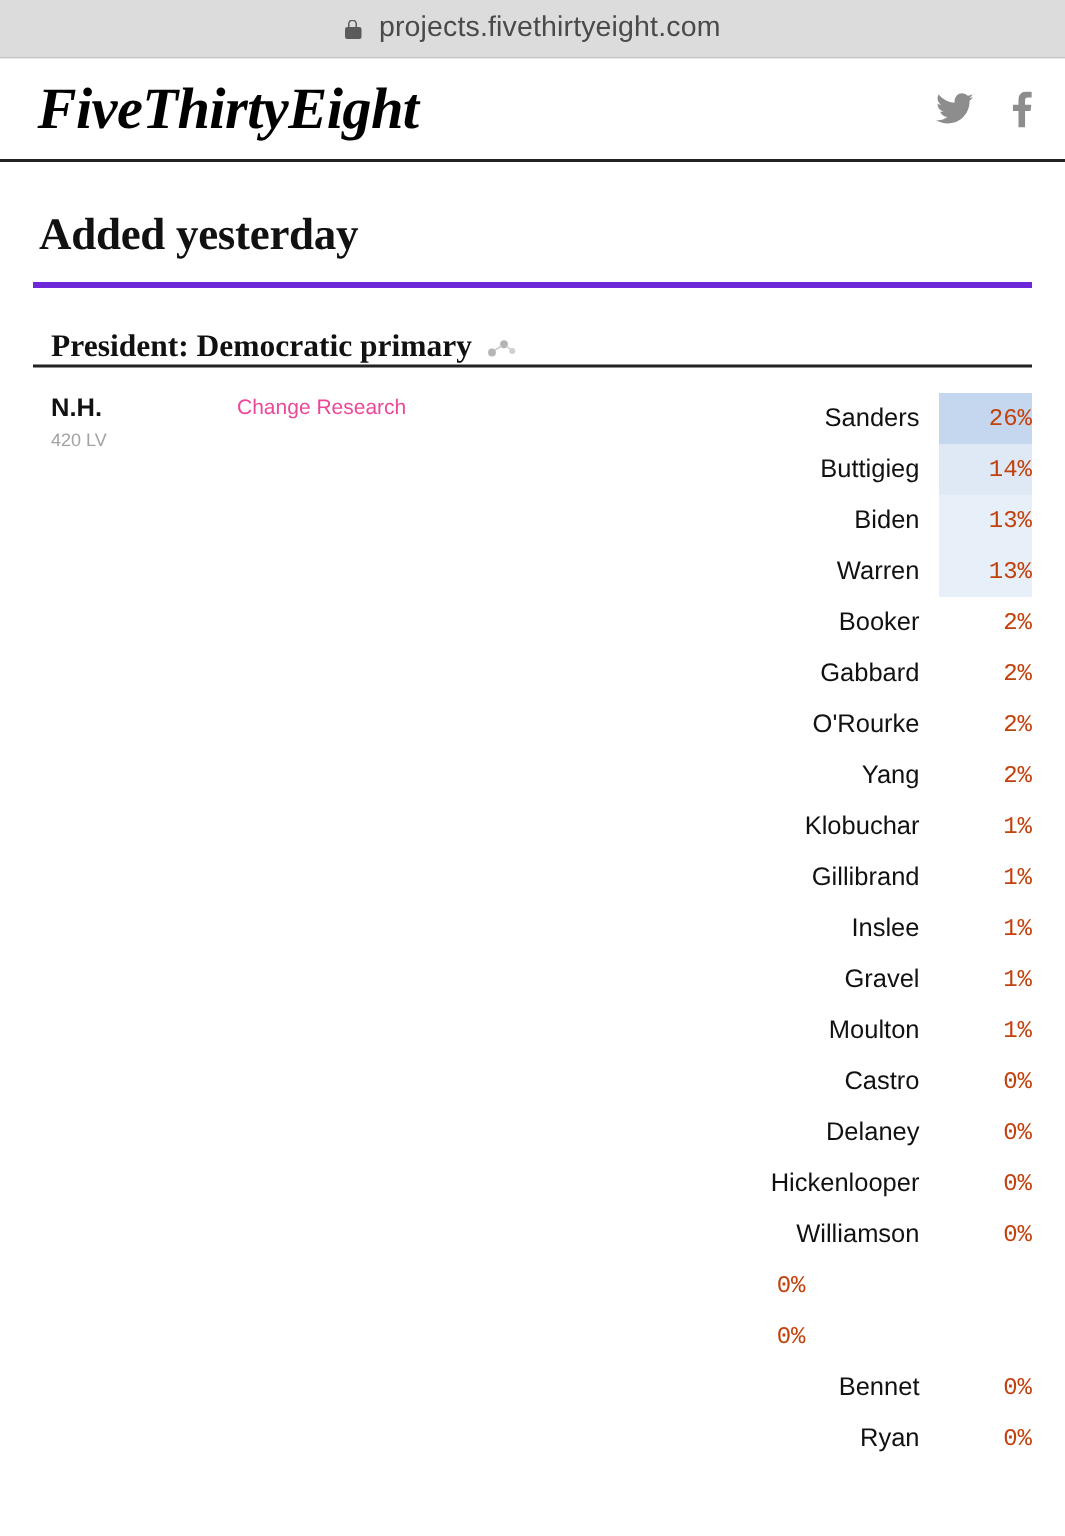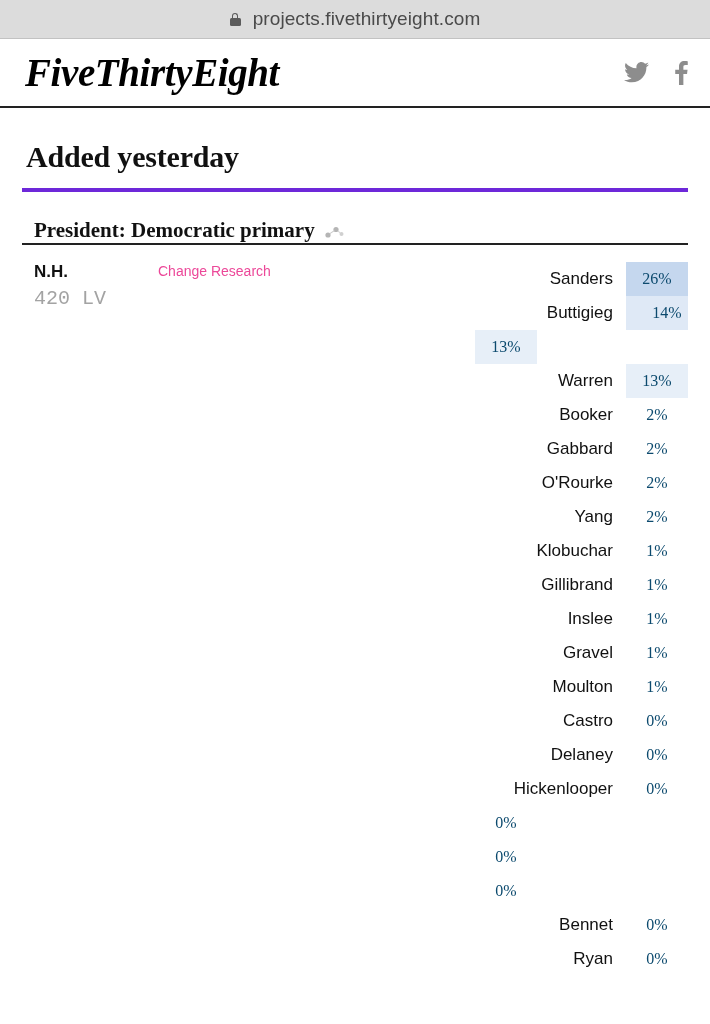--- a/index.html
+++ b/index.html
@@ -121,24 +121,23 @@
     font-weight: bold;
     color: #111;
     margin-bottom: 4px;
   }
   .poll-dates {
     font-size: 16px;
     color: #a3a3a3;
     line-height: 1.28;
   }
   .poll-sample {
-    font-size: 20px;
+    font-size: 12px;
     color: #a3a3a3;
     line-height: 1.28;
-    font-family: Liberation Mono, monospace;
   }
   .pollster {
     flex: 1 1 auto;
     font-size: 14px;
     color: #ec4899;
     padding-top: 1px;
   }
 
   .results {
     flex: 0 0 213px;
@@ -155,24 +154,24 @@
     flex: 1 1 auto;
     text-align: right;
     font-size: 17px;
     color: #111;
     padding-right: 13px;
     white-space: nowrap;
   }
   .cand-pct {
     flex: 0 0 62px;
     width: 62px;
-    text-align: center;
-    font-family: Liberation Serif, serif;
+    text-align: right;
+    font-family: Liberation Mono, monospace;
     font-size: 16px;
-    color: #0c4a6e;
+    color: #c2410c;
     height: 34px;
     line-height: 34px;
   }
   .cand-pct.shaded-1 { background: #c5d7ee; }
   .cand-pct.shaded-2 { background: #d3e1f2; }
   .cand-pct.shaded-3 { background: #dfe9f6; padding-left: 20px; }
   .cand-pct.shaded-4 { background: #e7eff8; }
   .cand-pct.shaded-0 { background: transparent; }
 </style>
 </head>
@@ -230,20 +229,21 @@
     <div class="results" id="results-list">
         <div class="result-row">
           <div class="cand-name">Sanders</div>
           <div class="cand-pct shaded-1">26%</div>
         </div>
         <div class="result-row">
           <div class="cand-name">Buttigieg</div>
           <div class="cand-pct shaded-3">14%</div>
         </div>
         <div class="result-row">
+          <div class="cand-name">Biden</div>
           <div class="cand-pct shaded-4">13%</div>
         </div>
         <div class="result-row">
           <div class="cand-name">Warren</div>
           <div class="cand-pct shaded-4">13%</div>
         </div>
         <div class="result-row">
           <div class="cand-name">Booker</div>
           <div class="cand-pct shaded-0">2%</div>
         </div>
@@ -285,20 +285,21 @@
         </div>
         <div class="result-row">
           <div class="cand-name">Delaney</div>
           <div class="cand-pct shaded-0">0%</div>
         </div>
         <div class="result-row">
           <div class="cand-name">Hickenlooper</div>
           <div class="cand-pct shaded-0">0%</div>
         </div>
         <div class="result-row">
+          <div class="cand-name">Williamson</div>
           <div class="cand-pct shaded-0">0%</div>
         </div>
         <div class="result-row">
           <div class="cand-pct shaded-0">0%</div>
         </div>
         <div class="result-row">
           <div class="cand-pct shaded-0">0%</div>
         </div>
         <div class="result-row">
           <div class="cand-name">Bennet</div>

